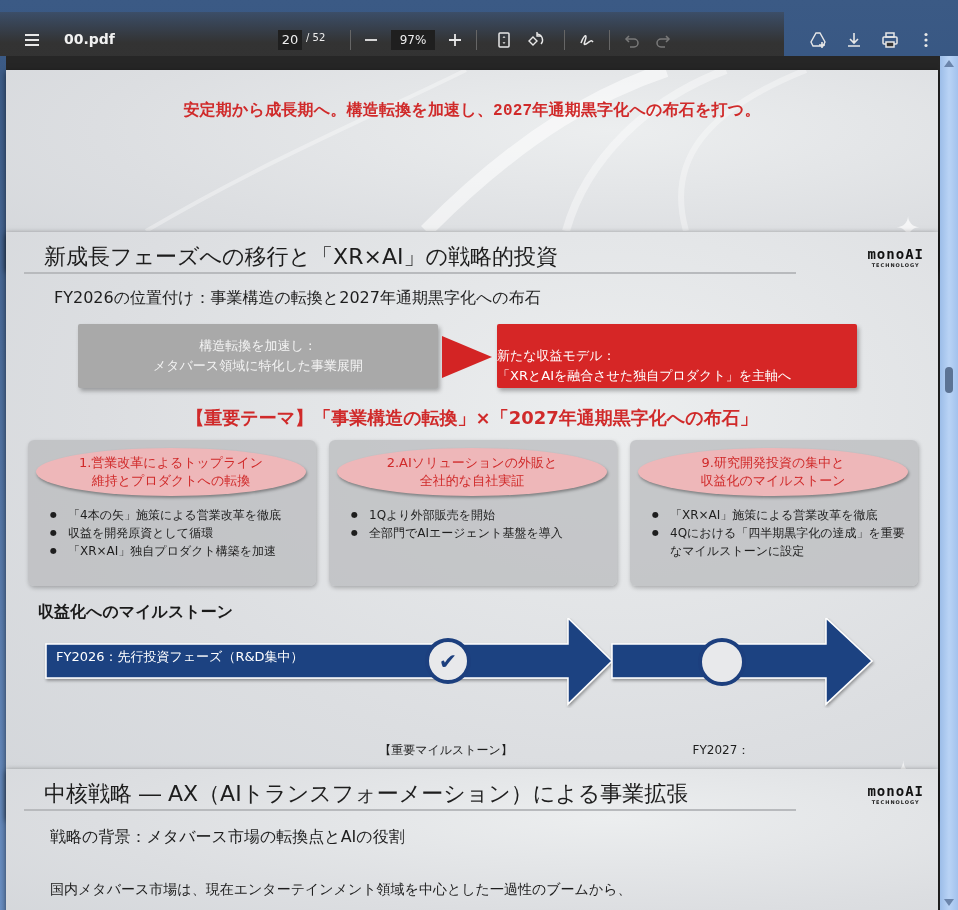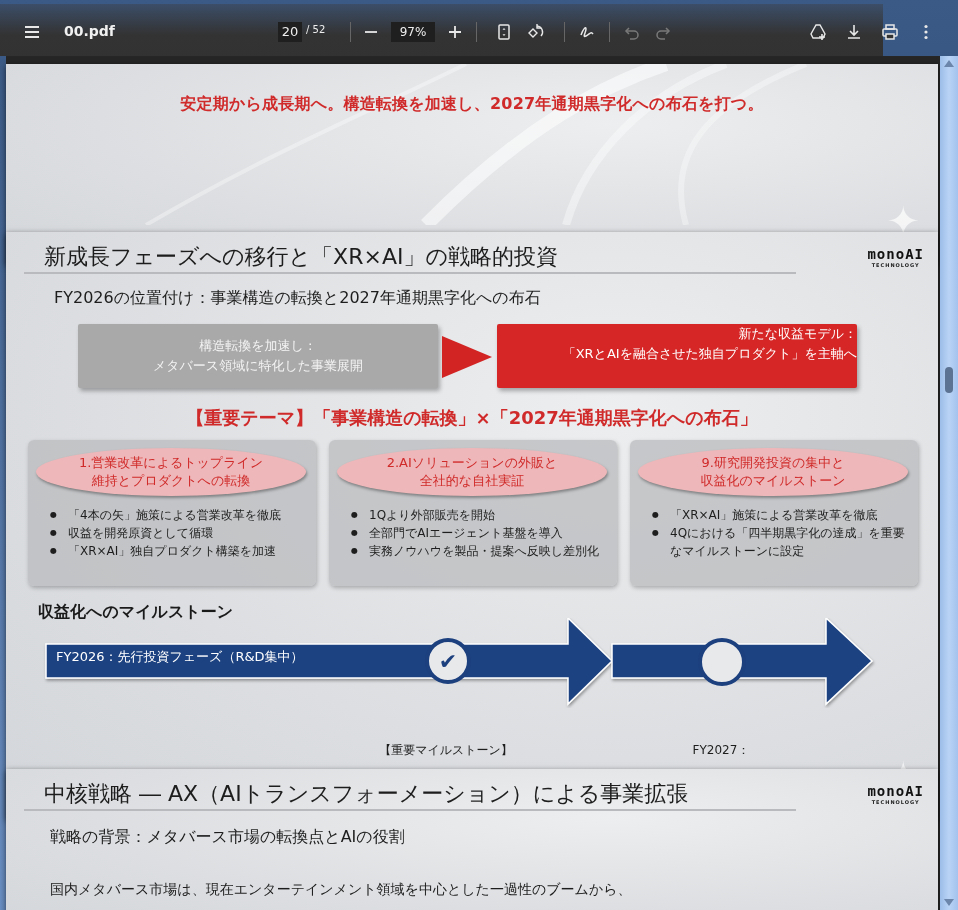--- a/index.html
+++ b/index.html
@@ -4,21 +4,21 @@
 <style>
   * { box-sizing: border-box; margin: 0; padding: 0; }
   html, body { width: 958px; height: 910px; overflow: hidden; }
   body {
     font-family: "DejaVu Sans", "Liberation Sans", sans-serif;
     background: linear-gradient(180deg, #3b5a85 0%, #2c4c7c 40%, #6d9ad6 100%);
     position: relative;
   }
   
   .toolbar {
-    position: absolute; left: 0; top: 4px; width: 883px; height: 56px;
+    position: absolute; left: 0; top: 12px; width: 784px; height: 56px;
     background: linear-gradient(180deg, rgba(60,70,85,0.6) 0%, #333 55%, #323232 100%);
     display: flex; align-items: center; color: #fff;
   }
   .tb-icon { position: absolute; display: flex; align-items: center; justify-content: center; width: 24px; height: 24px; color: #e8e8e8; cursor: pointer; }
   .tb-icon svg { width: 18px; height: 18px; }
   .tb-icon.disabled { color: #7a7a7a; }
   .title { position: absolute; left: 64px; top: 19px; font-size: 14px; font-weight: bold; color: #f1f1f1; }
   .page-box { position: absolute; left: 278px; top: 18px; width: 24px; height: 20px; background: #1f1f1f; color: #eee; font-size: 13px; text-align: center; line-height: 20px; }
   .page-total { position: absolute; left: 306px; top: 20px; font-size: 10px; color: #eee; }
   .sep { position: absolute; top: 18px; width: 1px; height: 20px; background: #666; }
@@ -39,35 +39,35 @@
     overflow: hidden;
     box-shadow: 0 2px 6px rgba(0,0,0,0.6);
   }
   .page .bg-road {
     position: absolute; inset: 0; pointer-events: none;
   }
   .page-num { position: absolute; right: 10px; bottom: 10px; font-size: 12px; color: #555; }
   .sparkle { position: absolute; color: rgba(255,255,255,0.7); font-size: 40px; }
 
   
-  .p19 { top: 8px; height: 200px; }
+  .p19 { top: 14px; height: 200px; font-family: Liberation Mono, monospace; }
   .p19 .headline { position: absolute; left: 0; right: 0; top: 30px; text-align: center; color: #d02a2a; font-weight: bold; font-size: 16px; letter-spacing: 0.2px; }
 
   
   .p20 { top: 176px; height: 587px; }
   .slide-title { position: absolute; left: 38px; top: 10px; font-size: 22px; color: #1d1d1d; }
   .title-rule { position: absolute; left: 18px; top: 40px; width: 772px; height: 2px; background: #b8babd; }
   .logo { position: absolute; right: 14px; top: 14px; text-align: center; }
   .logo .logo-main { font-family: "DejaVu Sans Mono", monospace; font-weight: bold; font-size: 14px; color: #111; letter-spacing: 1px; }
   .logo .logo-sub { font-size: 5px; color: #222; letter-spacing: 1px; font-weight: bold; }
   .subtitle { position: absolute; left: 48px; top: 56px; font-size: 16px; color: #1d1d1d; }
 
   .box-gray { position: absolute; left: 72px; top: 92px; width: 360px; height: 64px; background: #a9a9a9; color: #f4f4f4; text-align: center; font-size: 13px; line-height: 20px; padding-top: 12px; box-shadow: 2px 3px 4px rgba(0,0,0,0.3); border-radius: 2px; }
   .arrow-red { position: absolute; left: 436px; top: 104px; width: 0; height: 0; border-top: 21px solid transparent; border-bottom: 21px solid transparent; border-left: 50px solid #d32424; }
-  .box-red { position: absolute; left: 491px; top: 92px; width: 360px; height: 64px; background: #d62626; color: #fff; text-align: right; font-size: 13px; line-height: 20px; padding-top: 0; box-shadow: 2px 3px 4px rgba(0,0,0,0.3); border-radius: 2px; }
+  .box-red { position: absolute; left: 491px; top: 92px; width: 360px; height: 64px; background: #d62626; color: #fff; text-align: left; font-size: 13px; line-height: 20px; padding-top: 22px; box-shadow: 2px 3px 4px rgba(0,0,0,0.3); border-radius: 2px; }
   .theme { position: absolute; left: 0; right: 0; top: 174px; text-align: center; color: #d02a2a; font-weight: bold; font-size: 18px; }
 
   .card { position: absolute; top: 208px; width: 288px; height: 146px; background: rgba(185,187,190,0.75); border-radius: 6px; box-shadow: 1px 2px 4px rgba(0,0,0,0.25); }
   .card .pill { position: absolute; left: 8px; top: 8px; width: 270px; height: 48px; border-radius: 50%; background: #eeb7b9; box-shadow: 1px 2px 3px rgba(0,0,0,0.35); color: #d02a2a; font-weight: normal; font-size: 13px; text-align: center; line-height: 18px; padding-top: 6px; }
   .card ul { position: absolute; left: 22px; top: 66px; right: 8px; list-style: none; font-size: 12px; color: #1e1e1e; line-height: 18px; }
   .card li { position: relative; padding-left: 18px; }
   .card li::before { content: "●"; position: absolute; left: 0; top: 0; font-size: 8px; }
   .card1 { left: 22px; } .card2 { left: 323px; } .card3 { left: 624px; }
 
   .ms-heading { position: absolute; left: 32px; top: 370px; font-size: 16px; font-weight: bold; color: #1a1a1a; }
@@ -229,21 +229,20 @@
       </ul>
     </div>
     <div class="card card2">
       <div class="pill">
         <div>2.AIソリューションの外販と</div>
         <div>全社的な自社実証</div>
       </div>
       <ul>
         <li>1Qより外部販売を開始</li>
         <li>全部門でAIエージェント基盤を導入</li>
-        <li>実務ノウハウを製品・提案へ反映し差別化</li>
       </ul>
     </div>
     <div class="card card3">
       <div class="pill">
         <div>9.研究開発投資の集中と</div>
         <div>収益化のマイルストーン</div>
       </div>
       <ul>
         <li>「XR×AI」施策による営業改革を徹底</li>
         <li>4Qにおける「四半期黒字化の達成」を重要なマイルストーンに設定</li>

